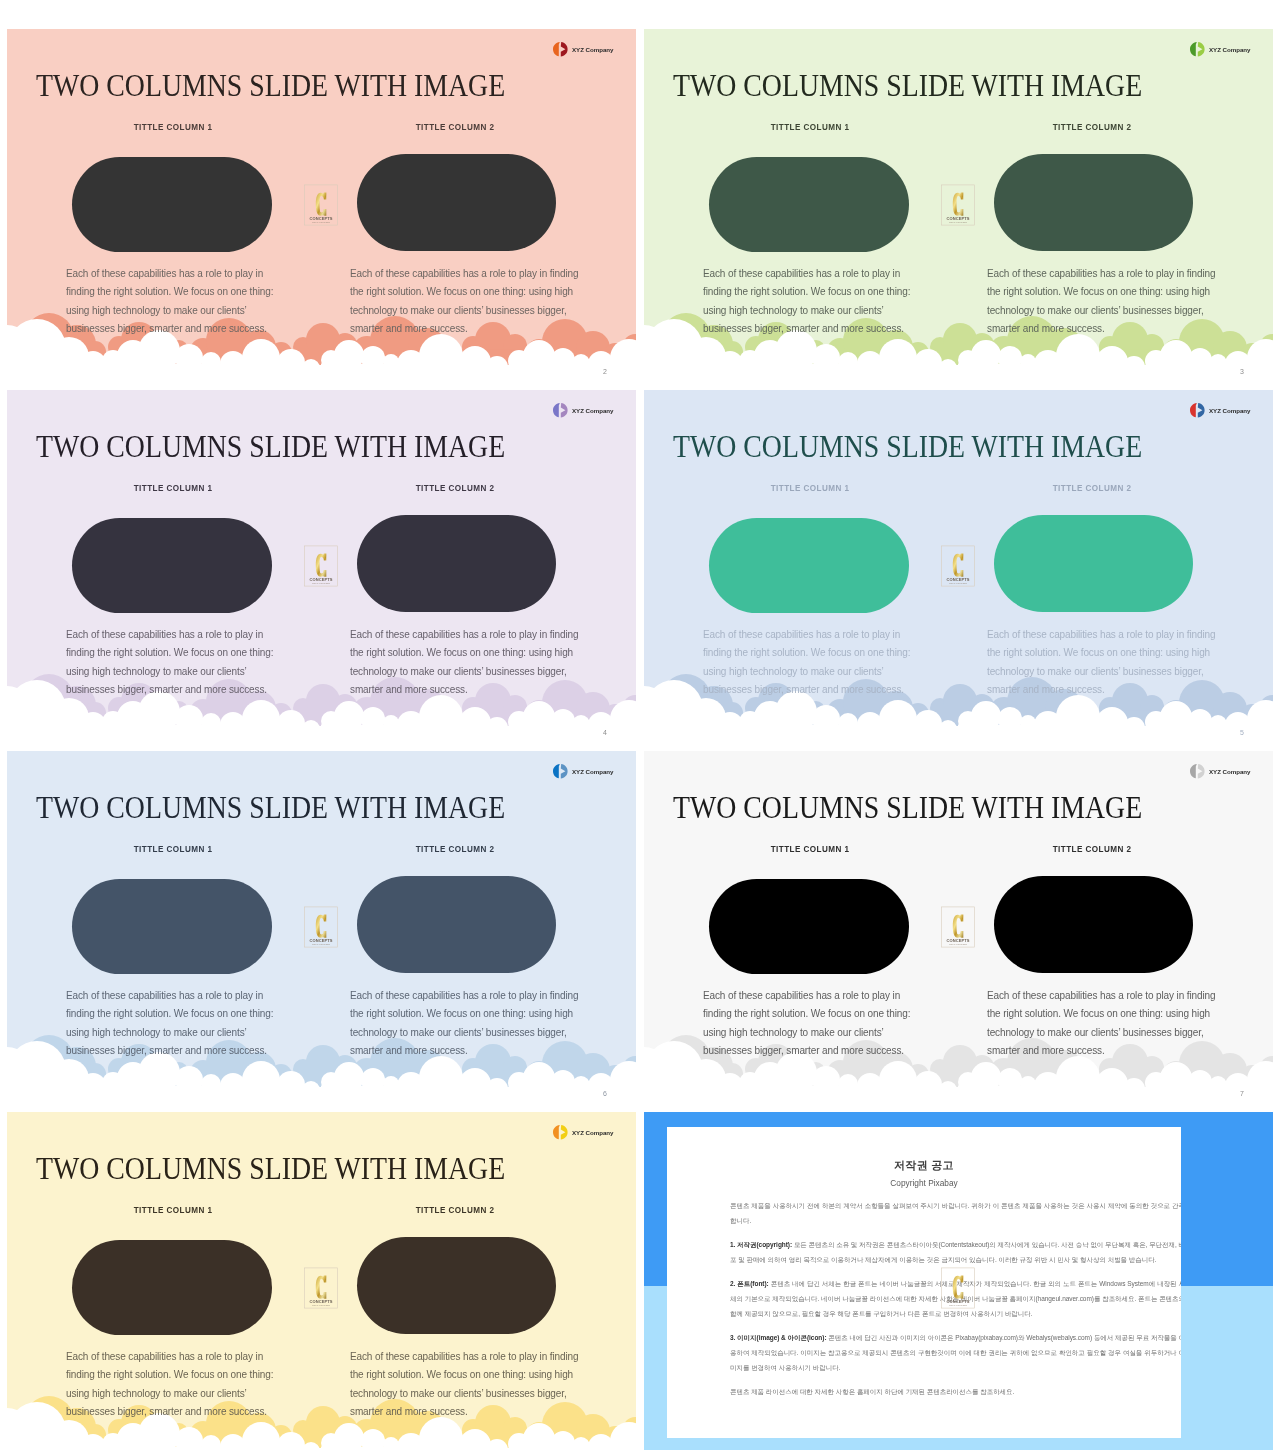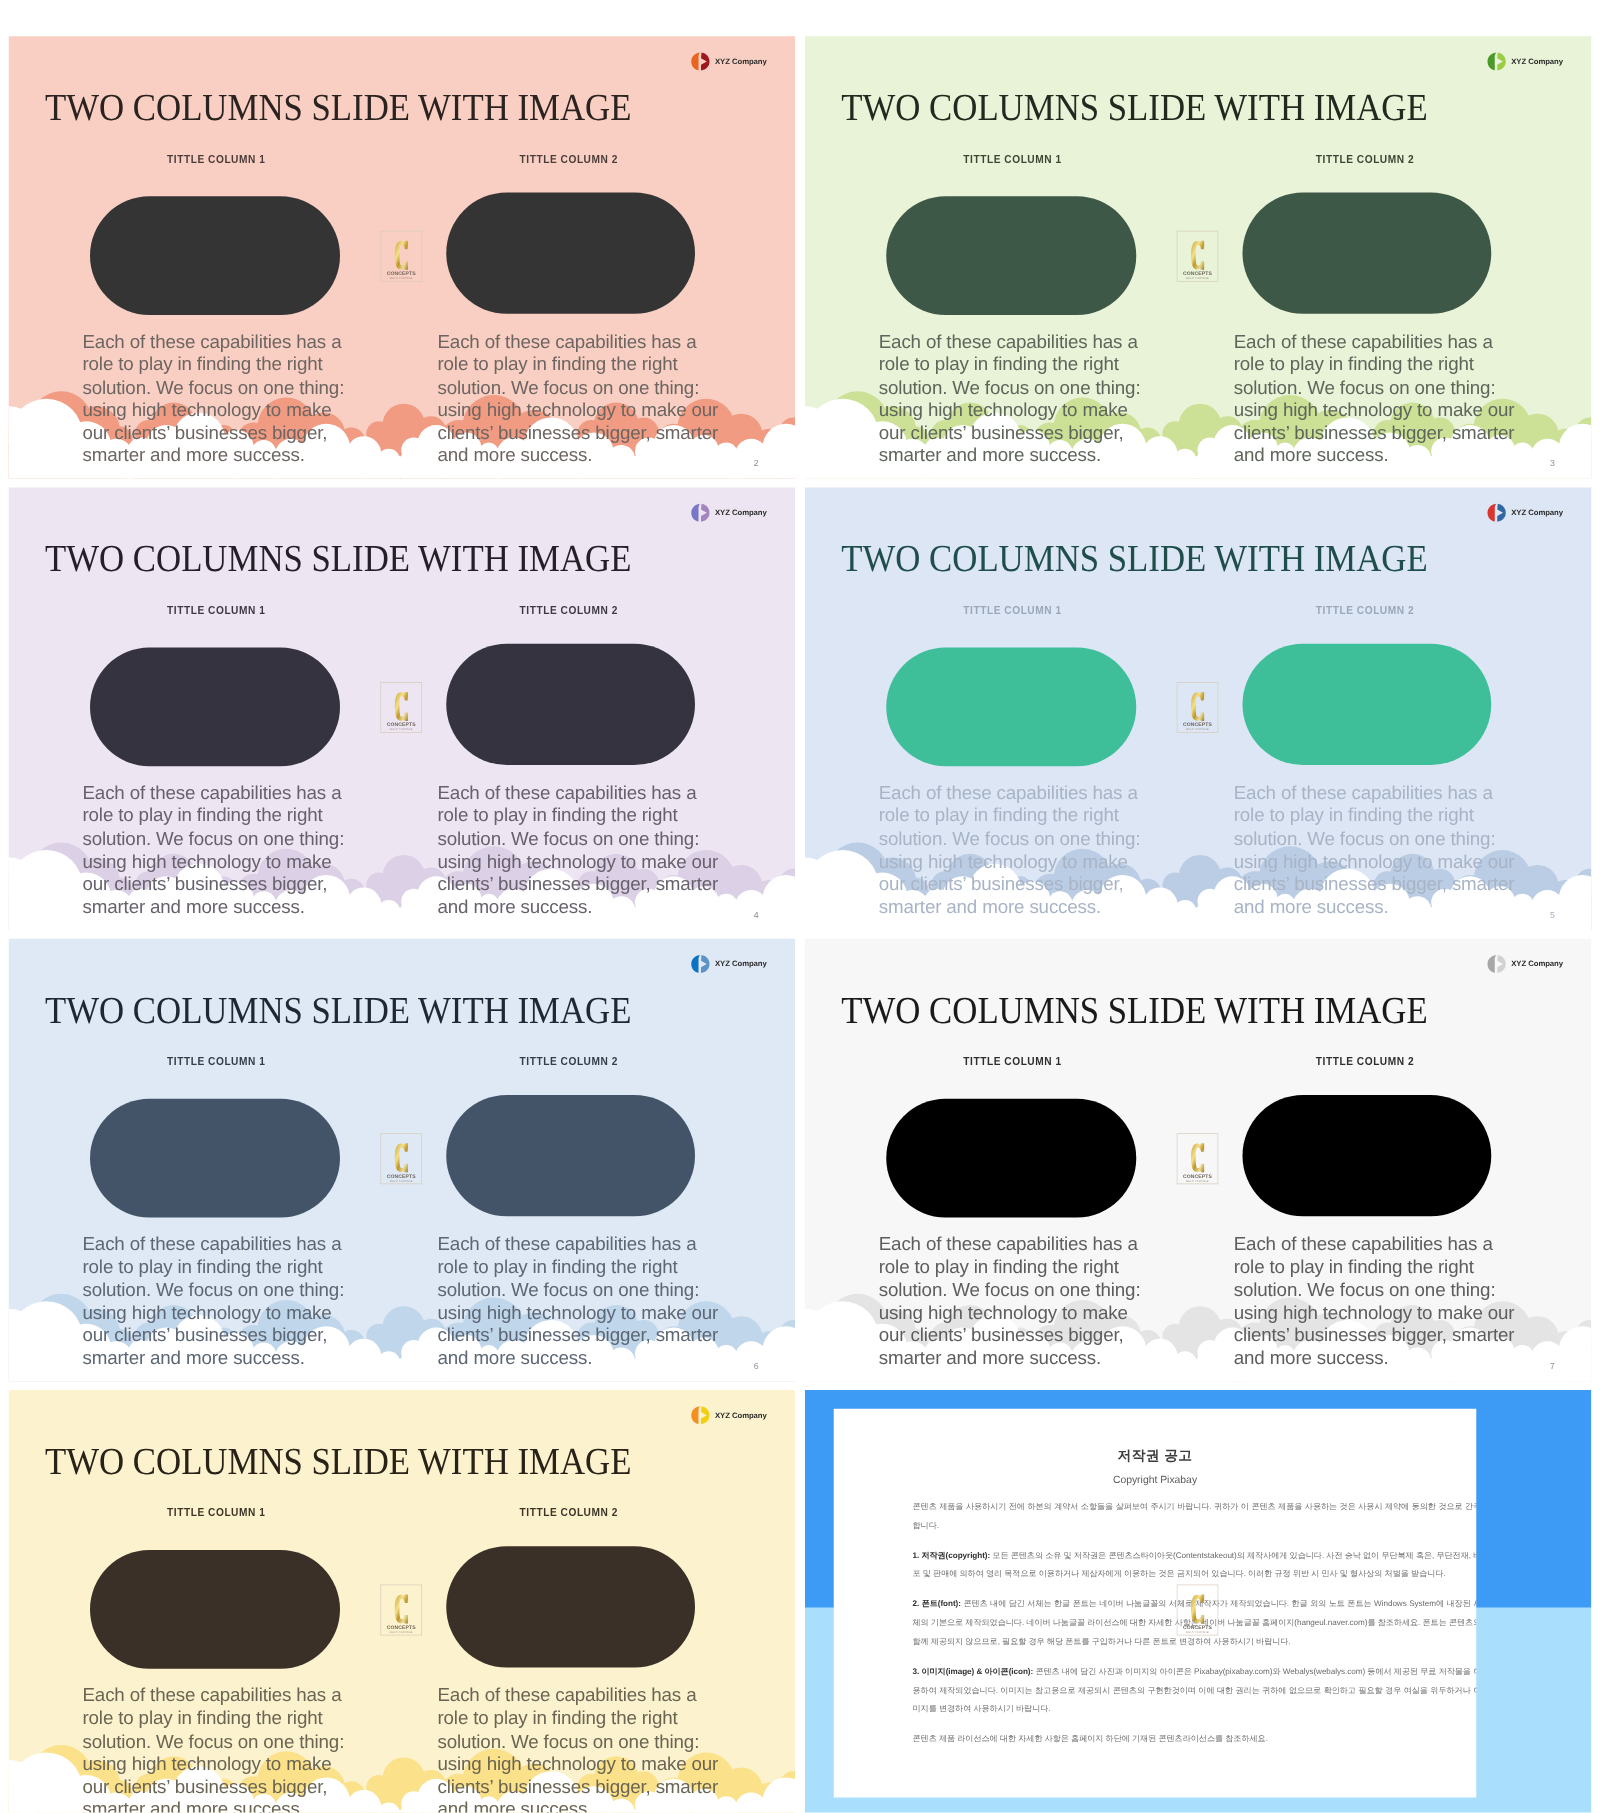--- a/index.html
+++ b/index.html
@@ -11,21 +11,21 @@
 
   
   .s-title{position:absolute;left:29px;top:42px;
       font-family:"Liberation Serif",serif;font-weight:400;
       font-size:30.6px;line-height:1;letter-spacing:0;white-space:nowrap;
       transform:scaleX(0.909);transform-origin:left top;}
   .coltitle{position:absolute;font-weight:700;font-size:9.3px;
       letter-spacing:0.5px;white-space:nowrap;text-align:center;
       transform:scaleX(0.873);}
   .ph{position:absolute;border-radius:60px;}
-  .body-t{position:absolute;font-size:15px;line-height:18.3px;font-weight:400;
+  .body-t{position:absolute;font-size:10px;line-height:18.3px;font-weight:400;
       letter-spacing:-0.12px;}
   .wm{position:absolute;}
   .pgnum{position:absolute;left:593px;top:339px;width:10px;text-align:center;font-size:7px;line-height:1;}
   .logo{position:absolute;left:544px;top:12px;display:flex;align-items:center;gap:3px;}
   .logo-txt{font-size:6.2px;font-weight:700;color:#2b2b2b;letter-spacing:-0.05px;}
   .clouds{position:absolute;left:0;right:0;bottom:0;}
 
   
   .cp-slide{background:#A7D9FB;}
   .cp-top{position:absolute;left:0;top:0;width:629px;height:174px;}

